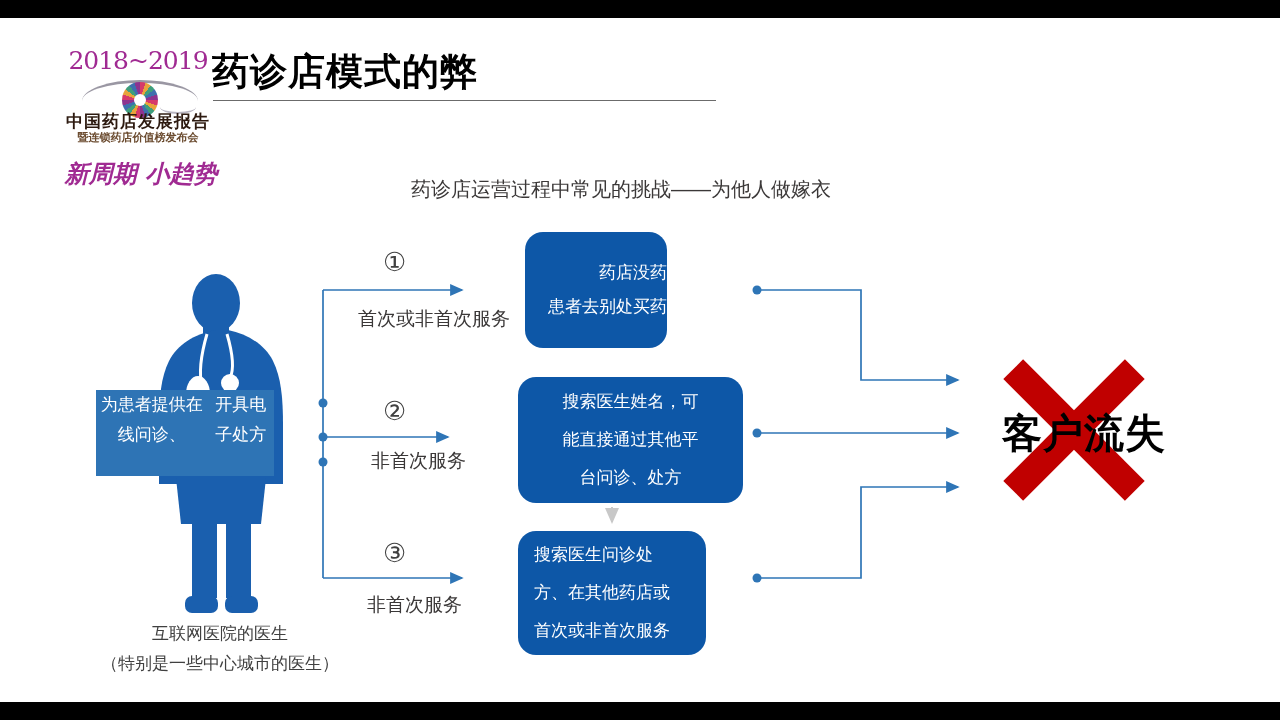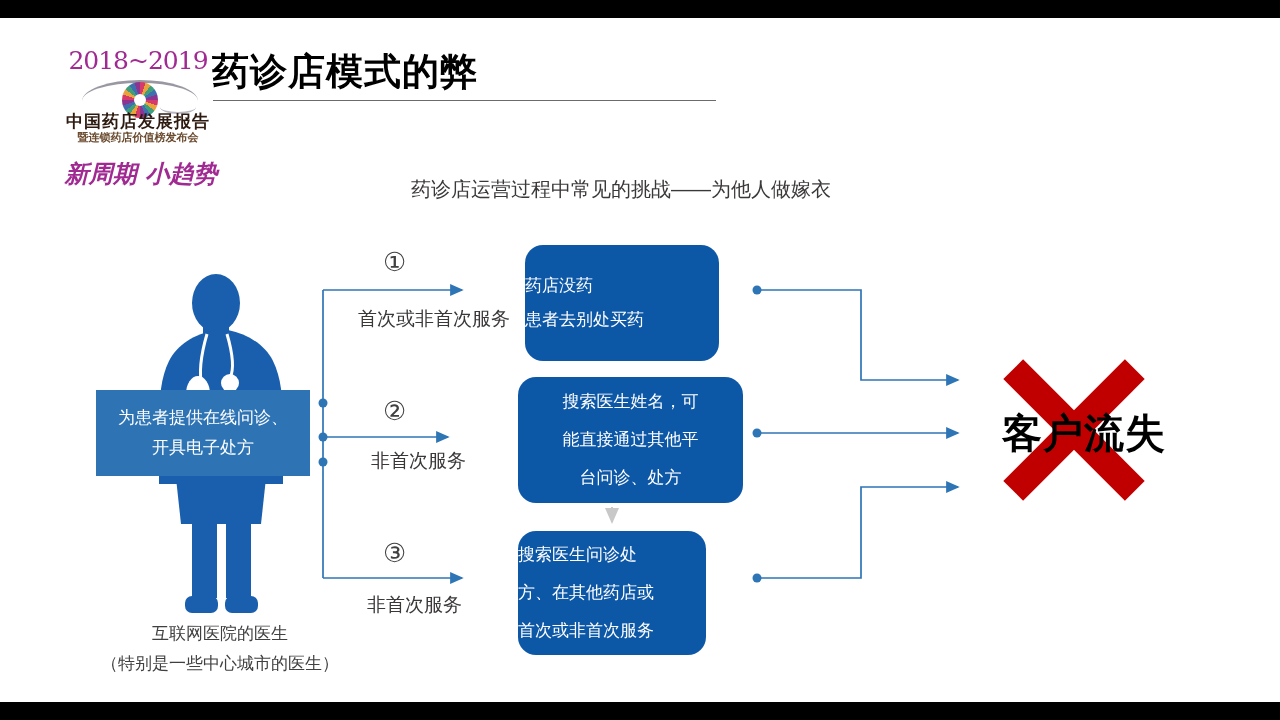--- a/index.html
+++ b/index.html
@@ -26,39 +26,39 @@
   .logo-t2{left:52px;top:130px;width:172px;text-align:center;font-size:11px;font-weight:bold;color:#6a4a2e;}
   .logo-slogan{left:56px;top:158px;width:170px;text-align:center;font-family:"DejaVu Serif","Liberation Serif",serif;
     font-size:24px;font-weight:bold;font-style:italic;color:var(--magenta);}
 
   .page-title{left:212px;top:47px;font-size:37px;font-weight:bold;color:#000;letter-spacing:1px;}
   .title-rule{left:213px;top:100px;width:503px;height:1px;background:#6b6b6b;}
   .subtitle{left:356px;top:176px;width:530px;text-align:center;font-size:20px;color:var(--text-dark);}
 
   
   .doctor-svg{left:150px;top:272px;width:142px;height:346px;}
-  .badge{left:96px;top:390px;width:214px;height:86px;background:var(--badge-blue);color:#fff;
-    display:flex;flex-direction:column;justify-content:center;text-align:center;font-size:17px;line-height:30px;}
+  .badge{left:96px;top:390px;width:178px;height:86px;background:var(--badge-blue);color:#fff;
+    display:flex;flex-direction:row;justify-content:center;text-align:center;font-size:17px;line-height:30px;}
   .cap1{left:80px;top:622px;width:280px;text-align:center;font-size:17px;color:#404040;}
   .cap2{left:62px;top:652px;width:316px;text-align:center;font-size:17px;color:#404040;}
 
   
   .bnum{font-size:26px;color:#404040;}
   .bnum1{left:383px;top:247px;} .bnum2{left:383px;top:396px;} .bnum3{left:383px;top:538px;}
   .blabel{font-size:19px;color:var(--text-dark);margin-left:25px;}
   .blabel1{left:333px;top:306px;} .blabel2{left:346px;top:448px;} .blabel3{left:342px;top:592px;}
 
   
   .sbox{background:var(--deep-blue);color:#fff;border-radius:18px;font-size:17px;
     display:flex;flex-direction:column;justify-content:center;}
   .sbox .ln{line-height:38px;}
-  .sbox1{left:525px;top:245px;width:194px;height:116px;text-align:left;}
+  .sbox1{left:525px;top:232px;width:142px;height:116px;text-align:right;}
   .sbox1 .ln{line-height:34px;}
   .sbox2{left:518px;top:377px;width:225px;height:126px;text-align:center;}
-  .sbox3{left:518px;top:531px;width:188px;height:124px;text-align:left;}
+  .sbox3{left:518px;top:531px;width:188px;height:124px;text-align:left;padding-left:16px;}
 
   
   .cross{left:1002px;top:358px;width:144px;height:144px;}
   .cross .stroke{position:absolute;left:-14px;top:58px;width:172px;height:28px;background:var(--cross-red);}
   .cross .s1{transform:rotate(45deg);} .cross .s2{transform:rotate(-45deg);}
   .result{left:988px;top:406px;width:192px;text-align:center;font-size:40px;font-weight:bold;color:#000;letter-spacing:1px;}
 
   svg.overlay{position:absolute;left:0;top:0;pointer-events:none;}
 </style>
 </head>

